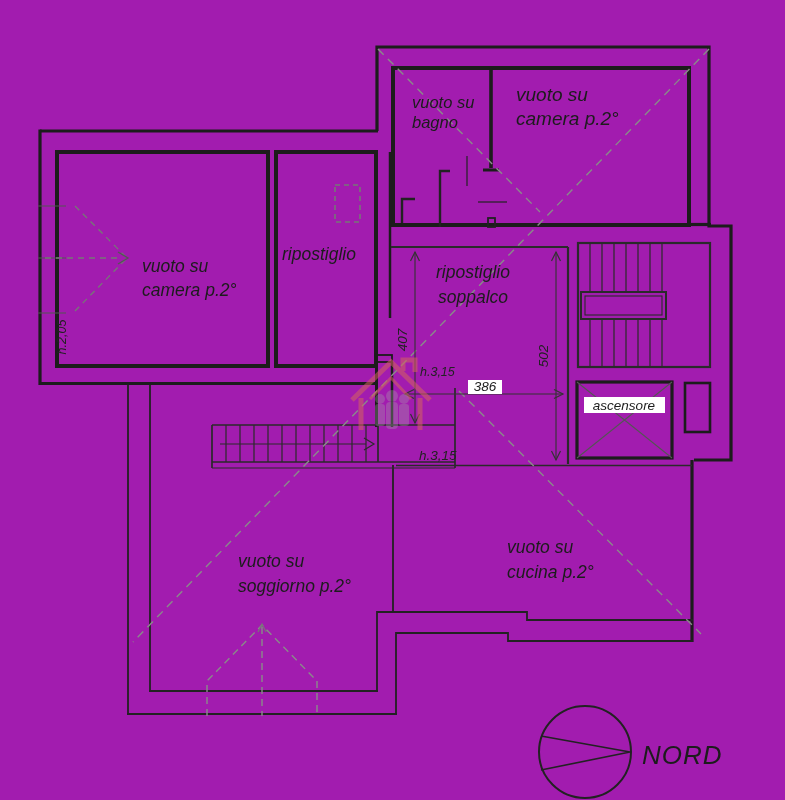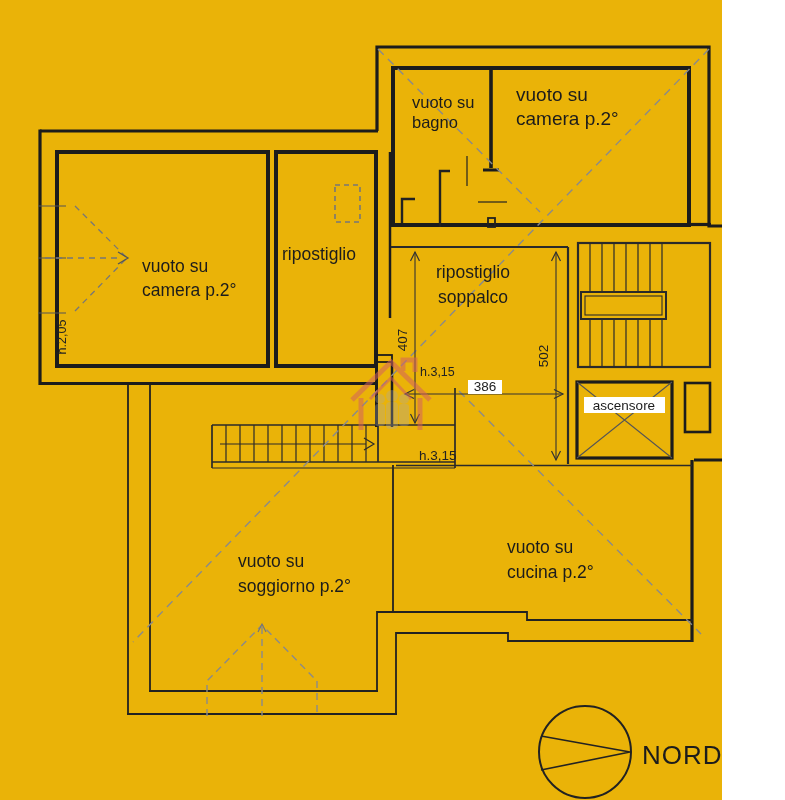--- a/index.html
+++ b/index.html
@@ -1,17 +1,17 @@
 <!DOCTYPE html>
 <html><head>
 <meta charset="utf-8">
 <style>
   html,body{margin:0;padding:0;background:#ffffff;}
-  .page{position:relative;width:722px;height:800px;background:#eab308;overflow:hidden;
-        font-family:"Liberation Sans", sans-serif;}
+  .page{position:relative;width:785px;height:800px;background:#a21caf;overflow:hidden;
+        font-family:"Liberation Sans", sans-serif;font-style:italic;}
   svg{position:absolute;left:0;top:0;}
   text{fill:#1c1c1c;font-family:"Liberation Sans", sans-serif;}
   .room-label{font-size:17.5px;}
   .room-label-lg{font-size:19px;}
   .room-label-md{font-size:16.5px;}
   .dim-label{font-size:13.5px;fill:#222;}
   .dim-label-sm{font-size:12.5px;fill:#222;}
   .nord-label{font-size:26px;letter-spacing:1px;}
   .asc-label{font-size:13.5px;}
 </style>

